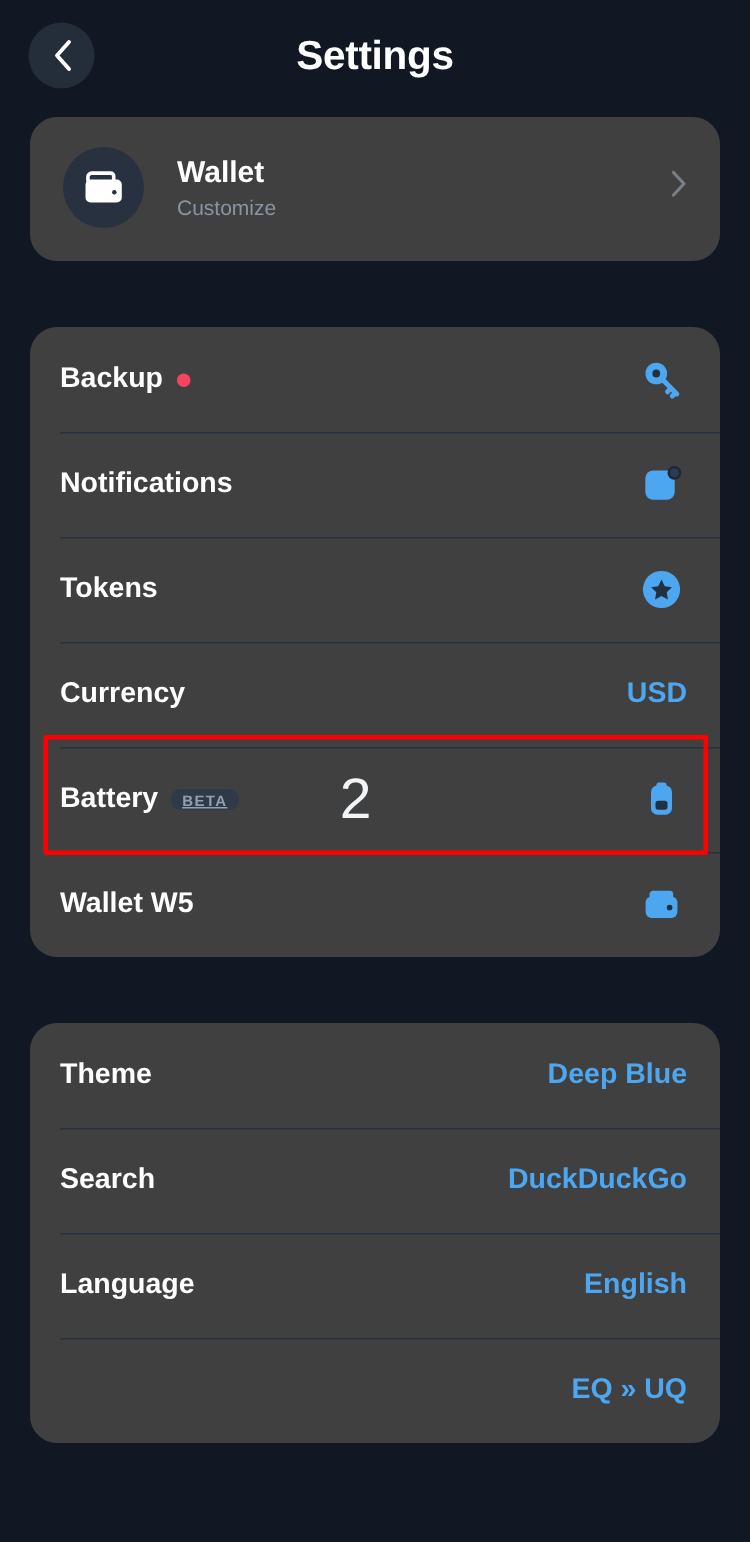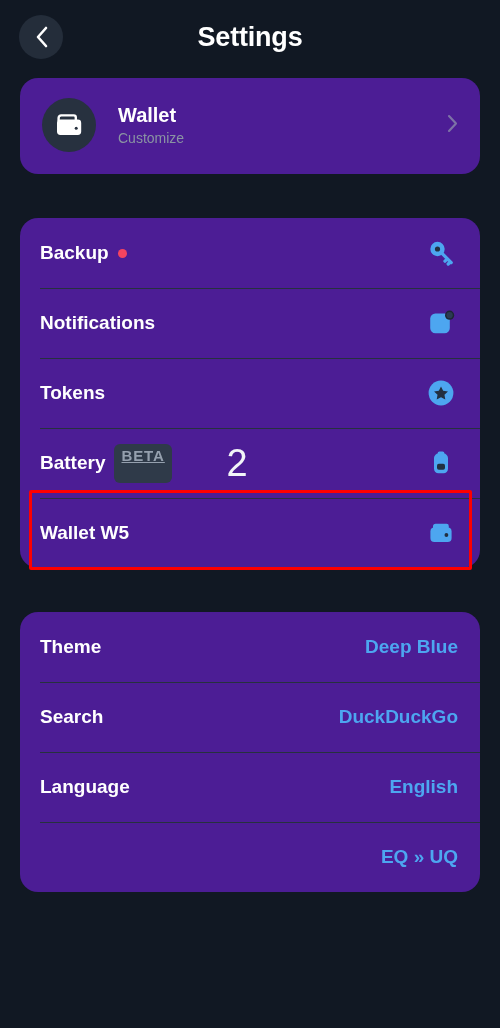--- a/index.html
+++ b/index.html
@@ -26,21 +26,21 @@
   .back-btn svg { display:block; }
   .page-title {
     width:100%; text-align:center;
     font-size:27px; font-weight:bold; color:#ffffff;
     letter-spacing:-0.2px;
   }
 
   
   .card {
     margin:0 20px;
-    background:#4c1d95;
+    background:#404040;
     border-radius:18px;
     overflow:hidden;
   }
   .card-wallet { margin-top:3px; }
   .gap-lg { height:44px; }
   .gap-sm { height:44px; }
 
   
   .wallet-row {
     display:flex; align-items:center;
@@ -81,22 +81,22 @@
     white-space:nowrap;
   }
   .row-icon { flex:0 0 auto; display:flex; align-items:center; justify-content:center; width:34px; }
 
   .dot-red {
     width:9px; height:9px; border-radius:50%;
     background:#f5445f; display:inline-block;
   }
   .beta-badge {
     background:#2f3a49; color:#95a0ae;
-    font-size:15px; font-weight:bold; letter-spacing:.9px;
-    padding:4px 7px 20px 7px; border-radius:6px;
+    font-size:10px; font-weight:bold; letter-spacing:.9px;
+    padding:4px 7px 0 7px; border-radius:6px;
     line-height:1;
     text-decoration:underline;
   }
   .battery-count {
     position:absolute; left:0; right:0; top:0; bottom:0;
     display:flex; align-items:center; justify-content:center;
     font-size:38px; color:#f2f5f8; font-weight:400;
     pointer-events:none;
     padding-right:26px;
   }
@@ -189,20 +189,27 @@
       <div class="row-spacer"></div>
       <div class="row-icon">
         <svg width="28" height="28" viewBox="0 0 28 28" fill="none">
           <circle cx="14" cy="14" r="12.4" fill="#4da6f0"></circle>
           <path d="M14 7.4 l2.15 4.35 4.8 .7 -3.47 3.38 .82 4.78 -4.3 -2.26
                    -4.3 2.26 .82 -4.78 -3.47 -3.38 4.8 -.7 z" fill="#223040"></path>
         </svg>
       </div>
     </div>
 
+    <div class="row">
+      <div class="row-left">
+        <span class="row-label">Currency</span>
+      </div>
+      <div class="row-spacer"></div>
+      <span class="row-value">USD</span>
+    </div>
 
     <div class="row">
       <div class="row-left">
         <span class="row-label">Battery</span>
         <span class="beta-badge">BETA</span>
       </div>
       <div class="battery-count">2</div>
       <div class="row-spacer"></div>
       <div class="row-icon">
         <svg width="28" height="28" viewBox="0 0 28 28" fill="none">

